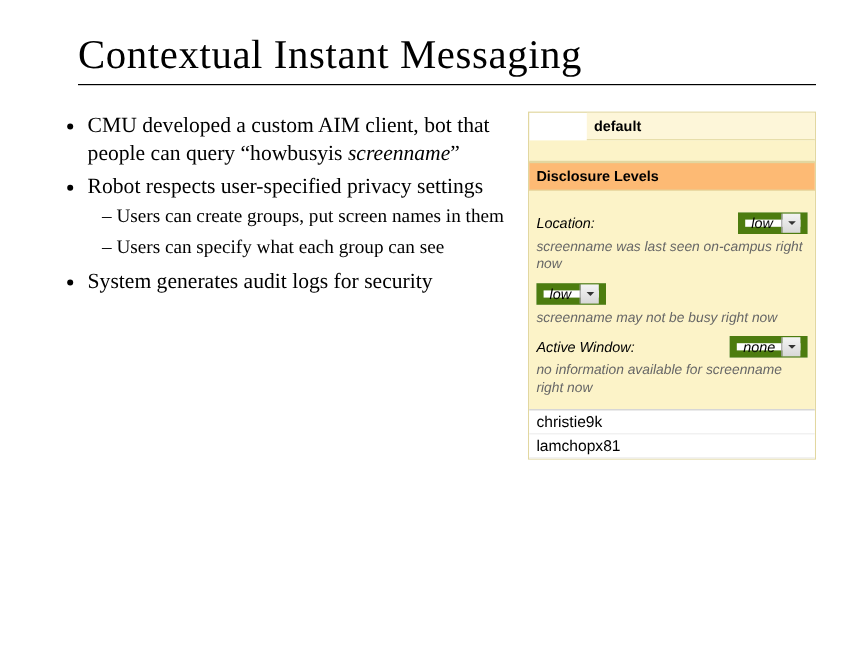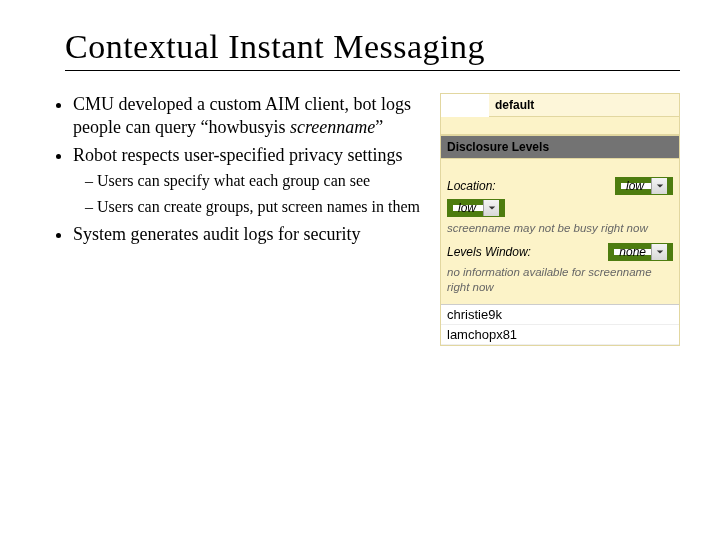--- a/index.html
+++ b/index.html
@@ -48,21 +48,21 @@
   }
   .panel-header {
     background: #fdf6d9;
     font-weight: bold;
     padding: 4px 6px;
     border-bottom: 1px solid #e2d7a0;
     color: #000;
     margin-left: 48px;
   }
   .section-header {
-    background: #737373;
+    background: #fdba74;
     font-weight: bold;
     padding: 4px 6px;
     border-top: 1px solid #e2d7a0;
     border-bottom: 1px solid #e2d7a0;
     color: #000;
   }
   .panel-body {
     background: #fcf3c8;
     padding: 18px 6px 8px 6px;
     font-style: italic;
@@ -113,27 +113,27 @@
 </head>
 <body>
 
 <div class="slide">
   <h1 class="title">Contextual Instant Messaging</h1>
 
   <div class="columns">
     <div class="left">
       <ul>
         <li>
-          <span>CMU developed a custom AIM client, bot logs people can query “howbusyis </span><span class="italic">screenname</span><span>”</span>
+          <span>CMU developed a custom AIM client, bot that people can query “howbusyis </span><span class="italic">screenname</span><span>”</span>
         </li>
         <li>
           <span>Robot respects user-specified privacy settings</span>
           <ul>
+            <li>Users can create groups, put screen names in them</li>
             <li>Users can specify what each group can see</li>
-            <li>Users can create groups, put screen names in them</li>
           </ul>
         </li>
         <li>System generates audit logs for security</li>
       </ul>
     </div>
 
     <div class="right">
       <div class="panel-header">default</div>
       <div style="height:18px;background:#fcf3c8;border-bottom:1px solid #e2d7a0;"></div>
       <div class="section-header">Disclosure Levels</div>
@@ -143,35 +143,36 @@
           <span class="label">Location:</span>
           <span class="sel">
             <span class="val">low</span>
             <span class="btn">
                 <svg viewBox="0 0 10 10">
                   <path d="M1 3 L5 7 L9 3 Z" fill="#333"></path>
                 </svg>
               </span>
           </span>
         </div>
+        <p class="note">screenname was last seen on-campus right now</p>
 
         <div class="row">
           <span class="sel">
             <span class="val">low</span>
             <span class="btn">
                 <svg viewBox="0 0 10 10">
                   <path d="M1 3 L5 7 L9 3 Z" fill="#333"></path>
                 </svg>
               </span>
           </span>
         </div>
         <p class="note">screenname may not be busy right now</p>
 
         <div class="row">
-          <span class="label">Levels Window:</span>
+          <span class="label">Active Window:</span>
           <span class="sel">
             <span class="val">none</span>
             <span class="btn">
                 <svg viewBox="0 0 10 10">
                   <path d="M1 3 L5 7 L9 3 Z" fill="#333"></path>
                 </svg>
               </span>
           </span>
         </div>
         <p class="note" style="margin-bottom:2px;">no information available for screenname right now</p>

